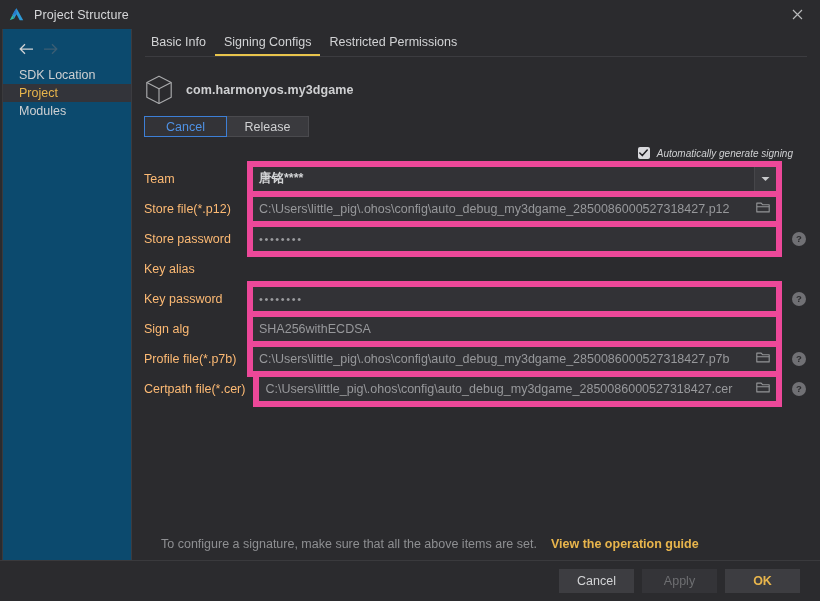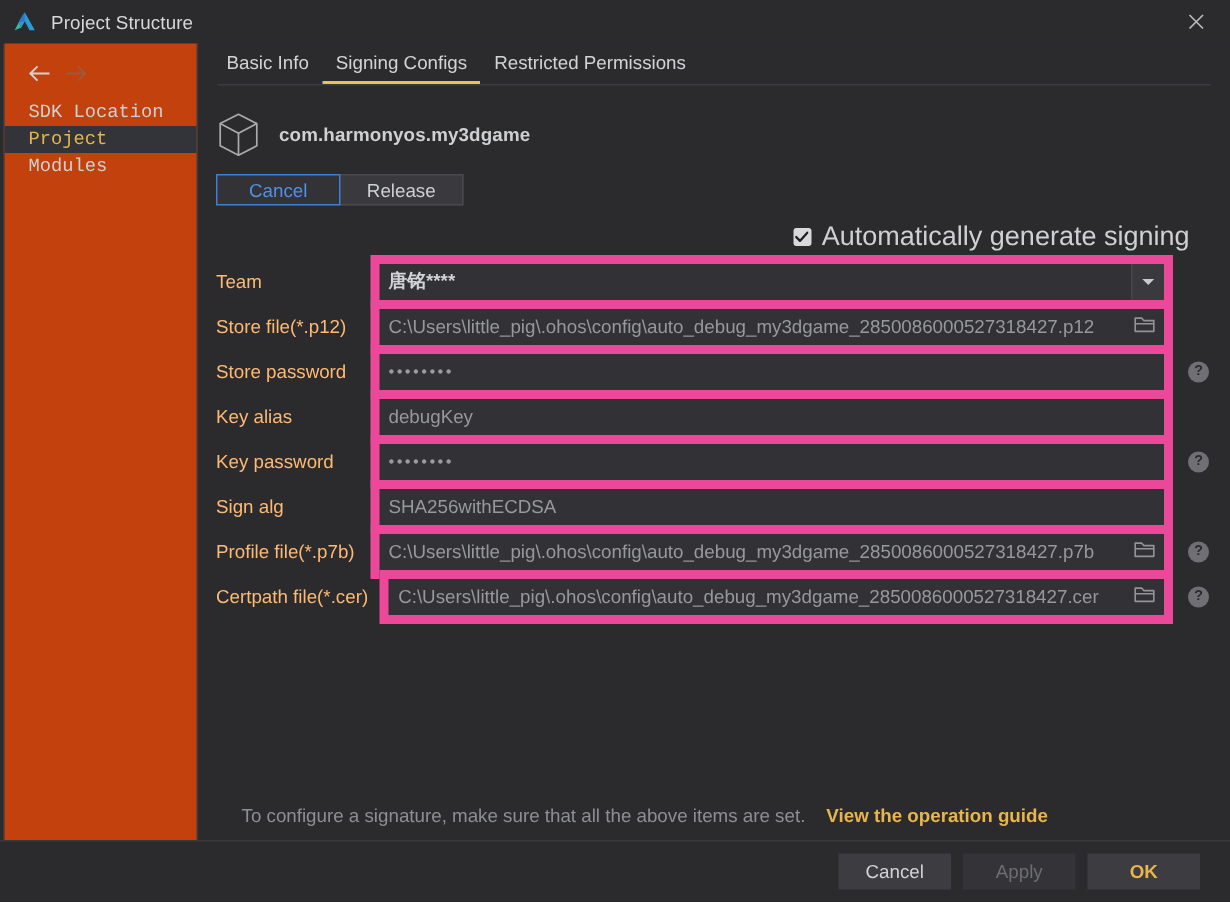--- a/index.html
+++ b/index.html
@@ -66,26 +66,25 @@
     width: 3px;
     flex: 0 0 3px;
     background: #2b2b2e;
     border-right: 1px solid #3a3a3d;
   }
 
   
   .sidebar {
     width: 129px;
     flex: 0 0 129px;
-    background: #c2410c;
+    background: #0c4a6e;
     border-right: 1px solid #3c3c40;
     display: flex;
     flex-direction: column;
     padding-top: 7px;
-    font-family: Liberation Mono, monospace;
   }
   .nav-arrows {
     display: flex;
     align-items: center;
     gap: 9px;
     padding: 4px 0 8px 16px;
     height: 30px;
   }
   .nav-arrow { cursor: pointer; display:block; }
   .nav-arrow.disabled { opacity: .45; }
@@ -212,23 +211,24 @@
     background: #d9d9dc;
     border-radius: 2px;
     margin-right: 7px;
     display: flex;
     align-items: center;
     justify-content: center;
     cursor: pointer;
   }
   .cb svg { display:block; }
   .cb-label {
-    font-size: 18px;
+    font-size: 10px;
     color: #cfd0d2;
     cursor: pointer;
+    font-style: italic;
   }
 
   
   .form { padding: 8px 0 0 0; }
 
   .frow {
     display: flex;
     align-items: center;
     height: 23px;
     margin-bottom: 7px;
@@ -500,26 +500,20 @@
             <div class="fctl">
               <div class="finput pw">
                 <span>••••••••</span>
               </div>
               <div class="help-ic">?</div>
             </div>
           </div>
 
           <div class="frow">
             <div class="flabel">Key alias</div>
-            <div class="fctl">
-              <div class="finput">
-                <span>debugKey</span>
-              </div>
-              <div class="help-spacer"></div>
-            </div>
           </div>
 
           <div class="frow">
             <div class="flabel">Key password</div>
             <div class="fctl">
               <div class="finput pw">
                 <span>••••••••</span>
               </div>
               <div class="help-ic">?</div>
             </div>

